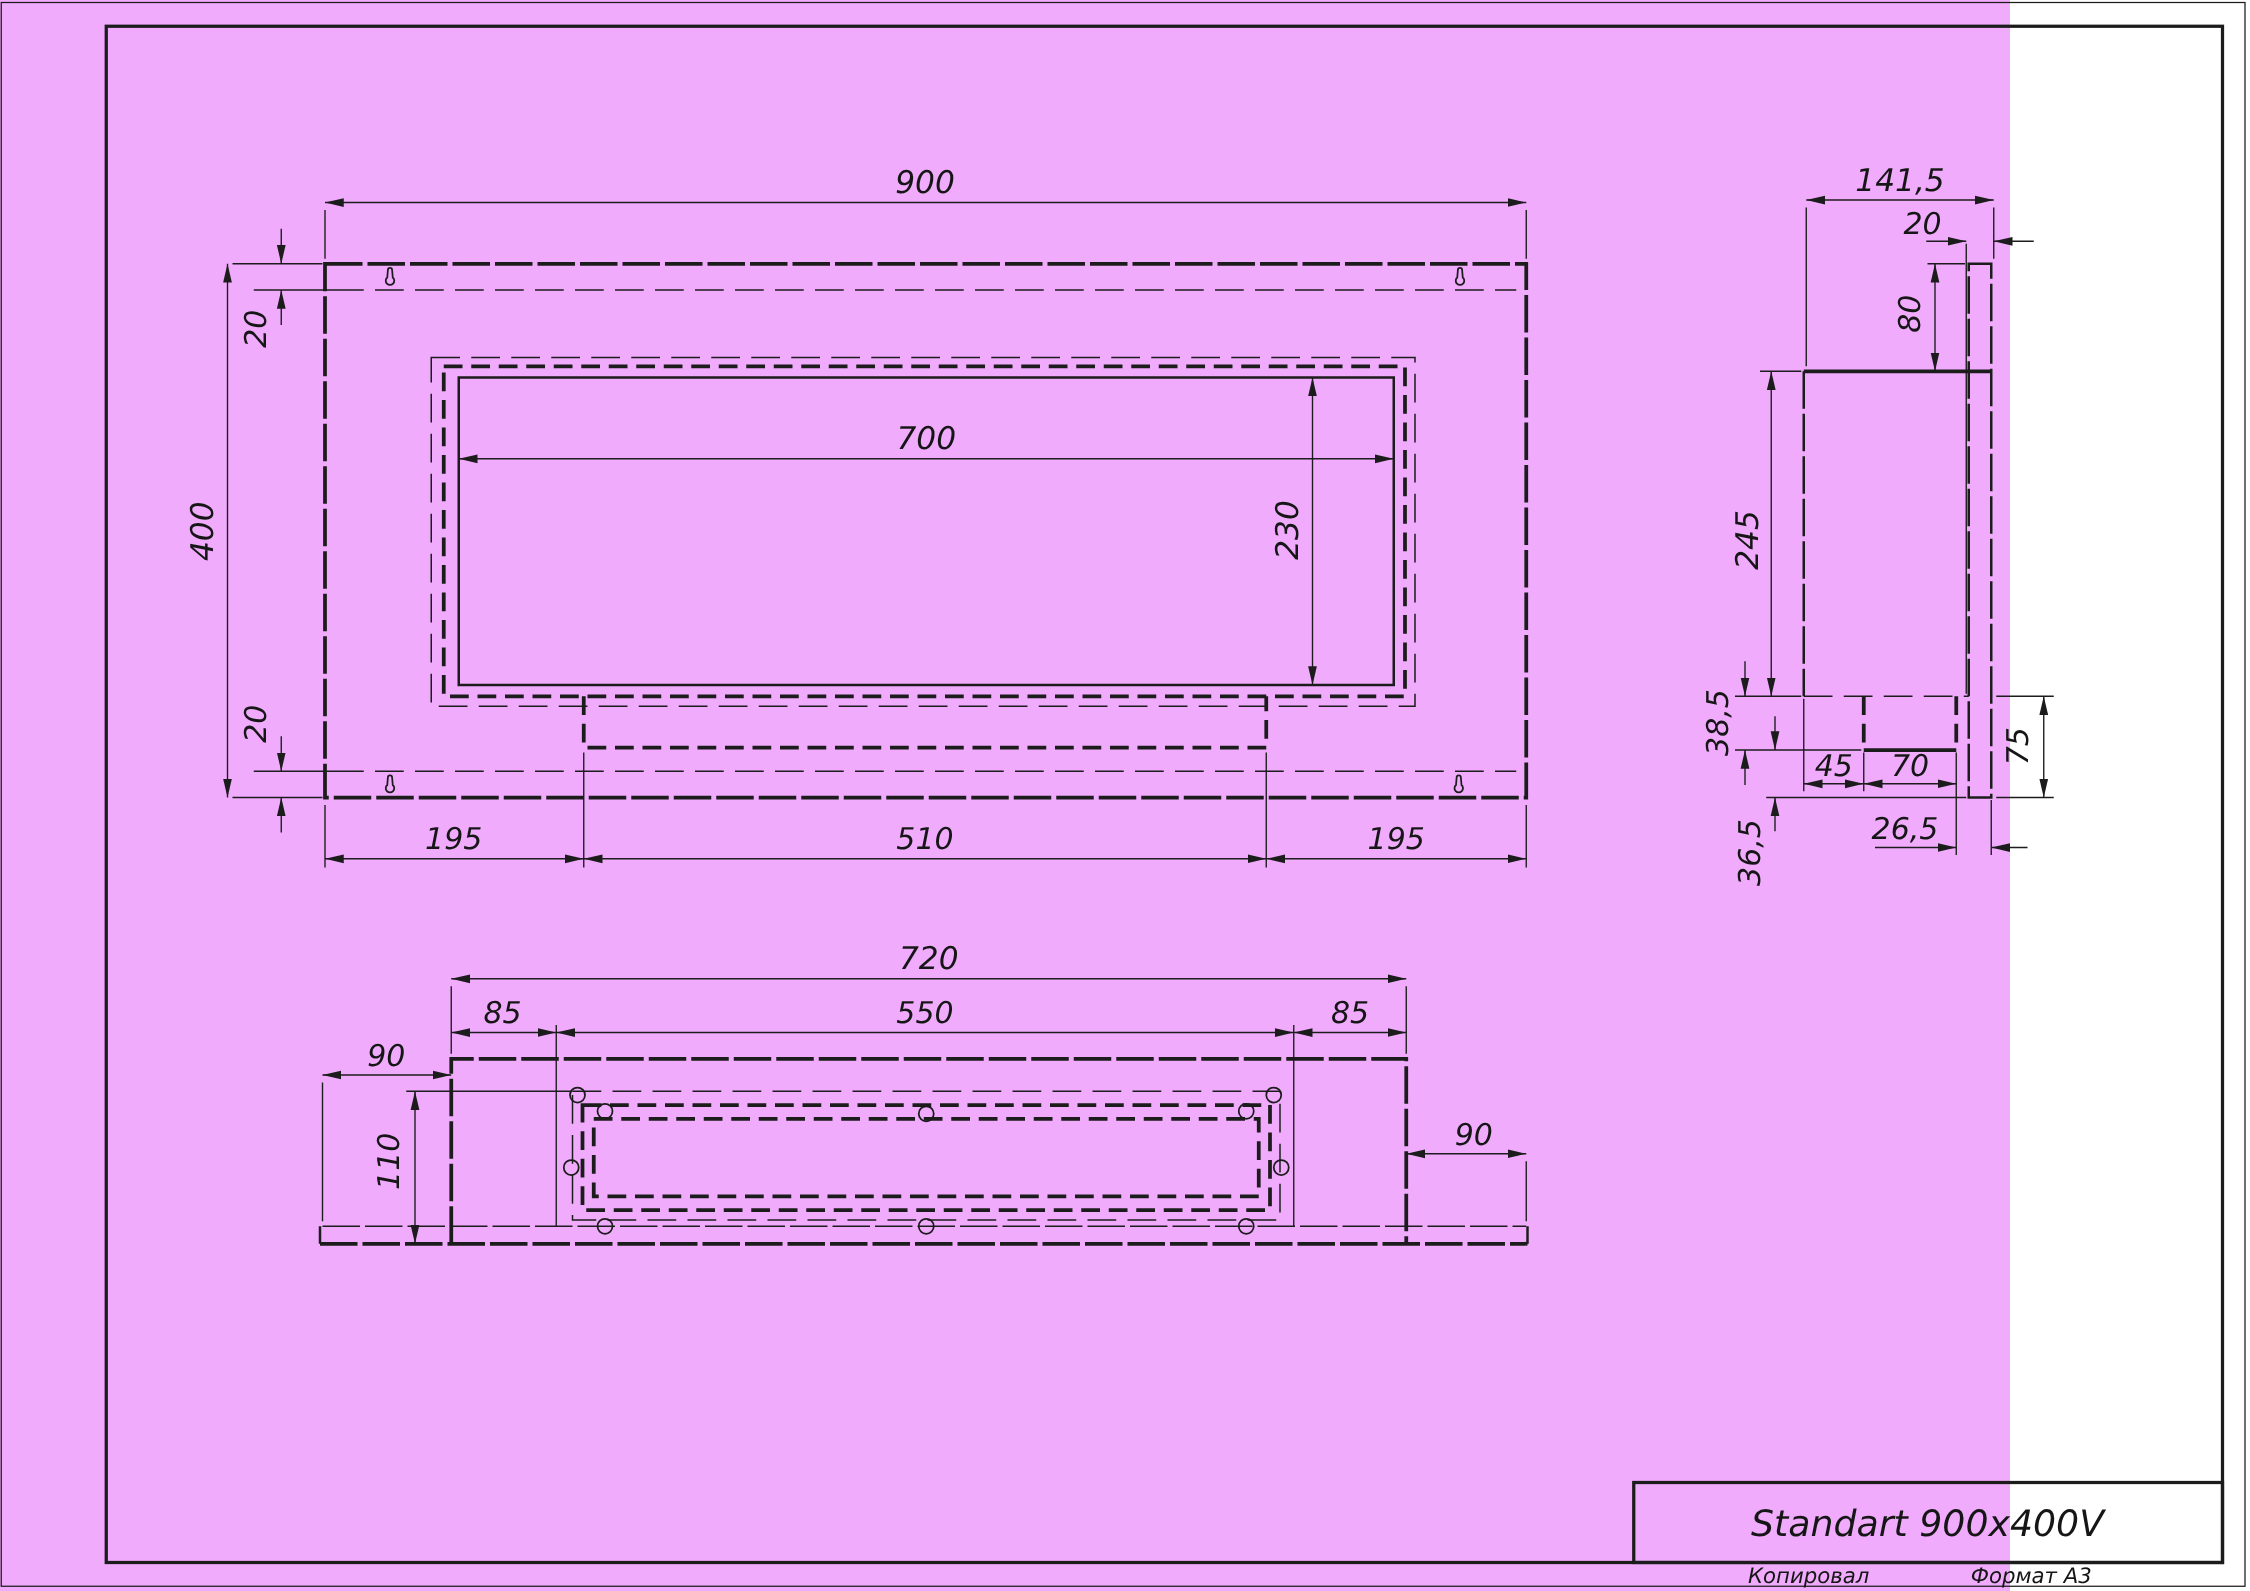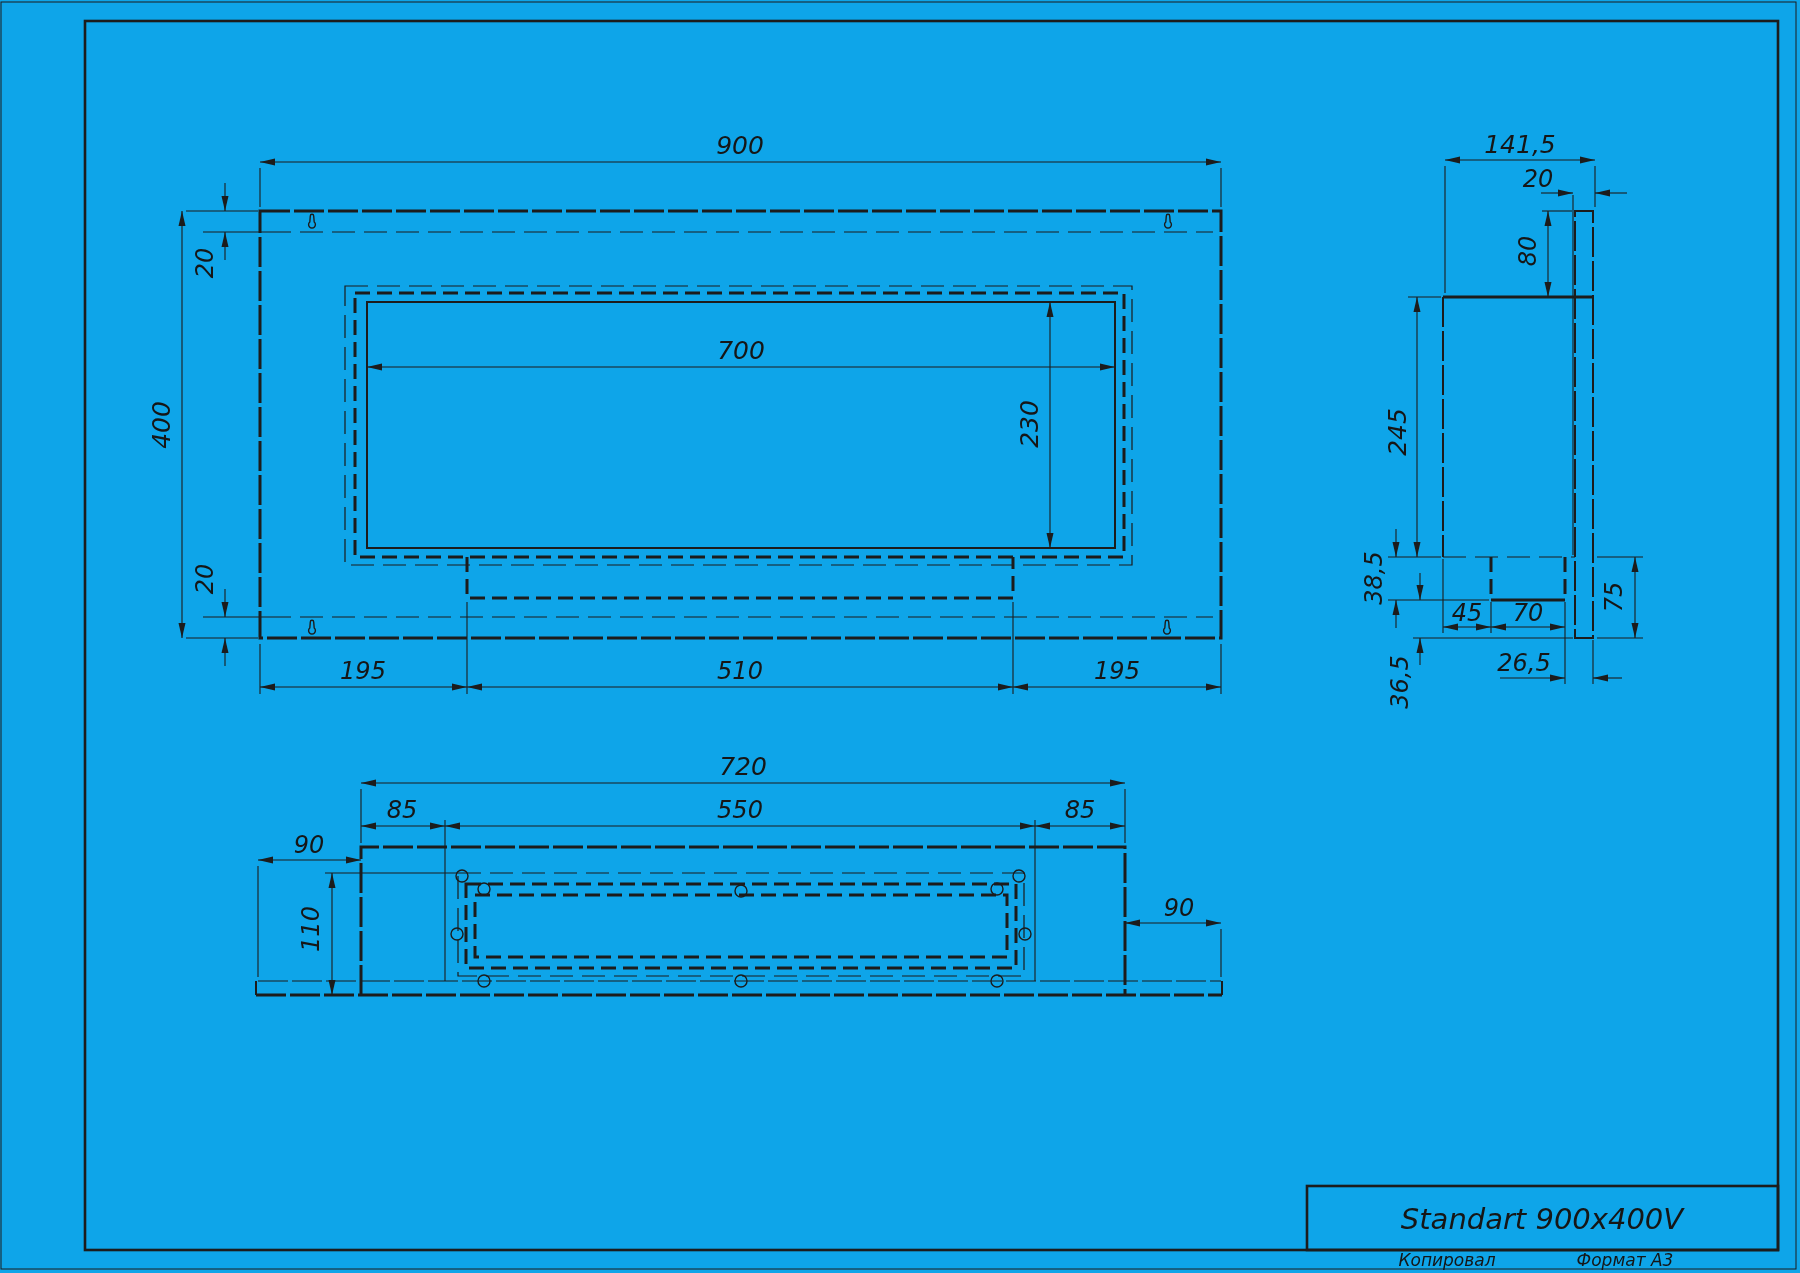--- a/index.html
+++ b/index.html
@@ -1,16 +1,16 @@
 <!DOCTYPE html>
 <html><head>
 <meta charset="utf-8">
 <style>
   html,body{margin:0;padding:0;background:#ffffff;}
-  #sheet{position:relative;width:1800px;height:1273px;background:#0ea5e9;
+  #sheet{position:relative;width:1608px;height:1273px;background:#f0abfc;
          font-family:"DejaVu Sans",sans-serif;}
   svg{position:absolute;left:0;top:0;}
   .thick{stroke:#1c1c1c;stroke-width:3;fill:none;}
   .med{stroke:#1c1c1c;stroke-width:2;fill:none;}
   .thin{stroke:#1c1c1c;stroke-width:1.2;fill:none;}
   .dl{stroke:#1c1c1c;stroke-width:1.1;fill:none;}
   .frame{stroke:#1c1c1c;stroke-width:2.6;fill:none;}
   .edge{stroke:#1c1c1c;stroke-width:1;fill:none;}
   .dA{stroke-dasharray:30 4;}   
   .dB{stroke-dasharray:15 7;}   

